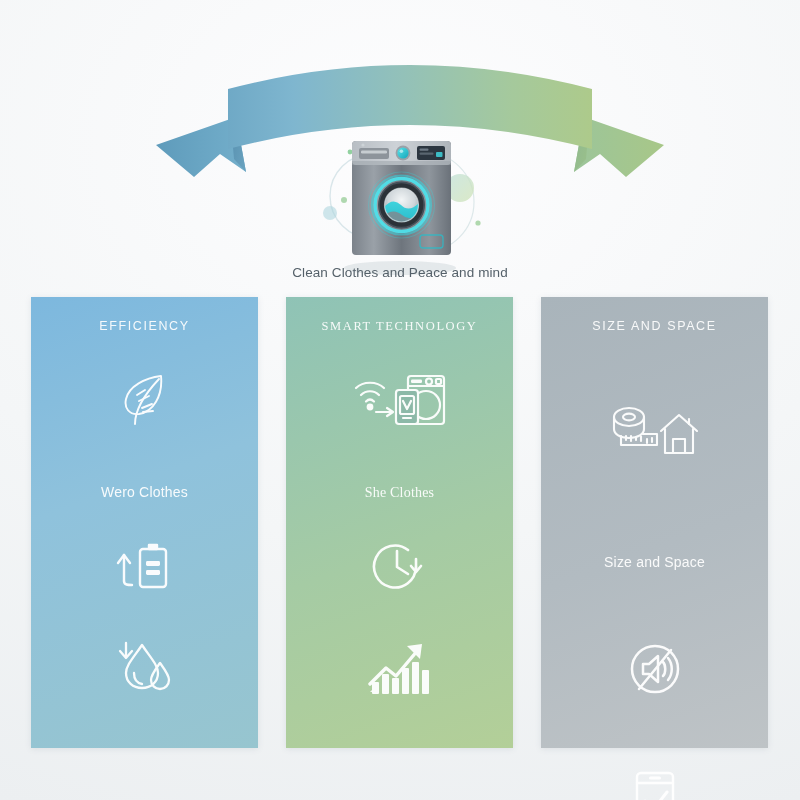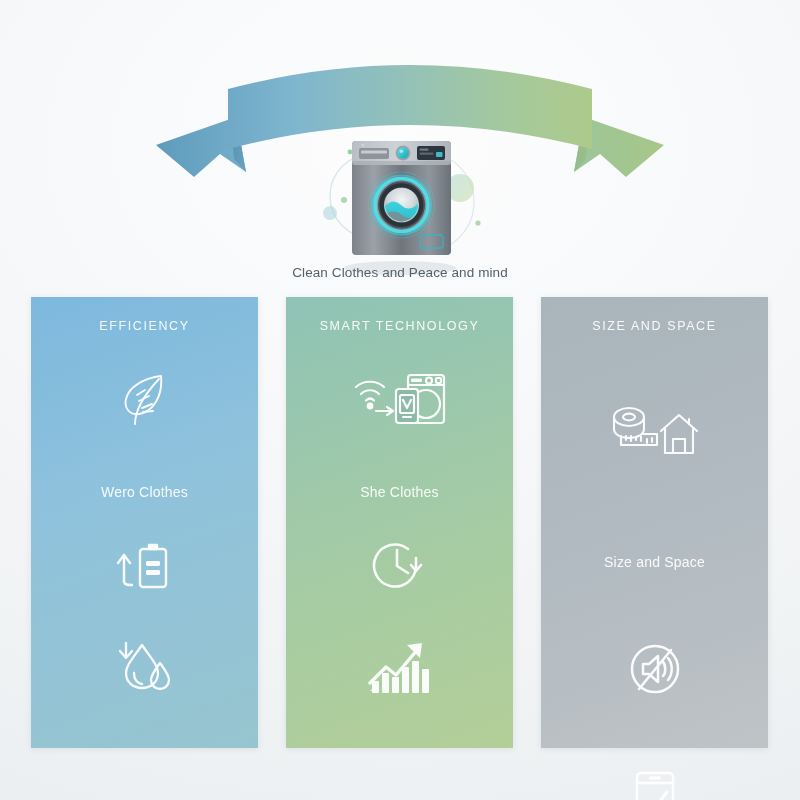--- a/index.html
+++ b/index.html
@@ -71,20 +71,21 @@
     box-shadow: 0 1px 6px rgba(90,105,120,.13);
     display: flex;
     flex-direction: column;
     align-items: center;
   }
   .card.efficiency {
     background: linear-gradient(160deg, #7db8de 0%, #8fc2dc 42%, #97c5cf 100%);
   }
   .card.smart {
     background: linear-gradient(160deg, #8fc3b6 0%, #a5cba4 55%, #b3cf98 100%);
+    font-family: Liberation Serif, serif;
   }
   .card.size {
     background: linear-gradient(160deg, #a9b4bb 0%, #b2bbc1 55%, #bec3c6 100%);
     gap: 36px;
   }
 
   .card-title {
     margin-top: 22px;
     font-size: 12.5px;
     letter-spacing: 1.6px;

